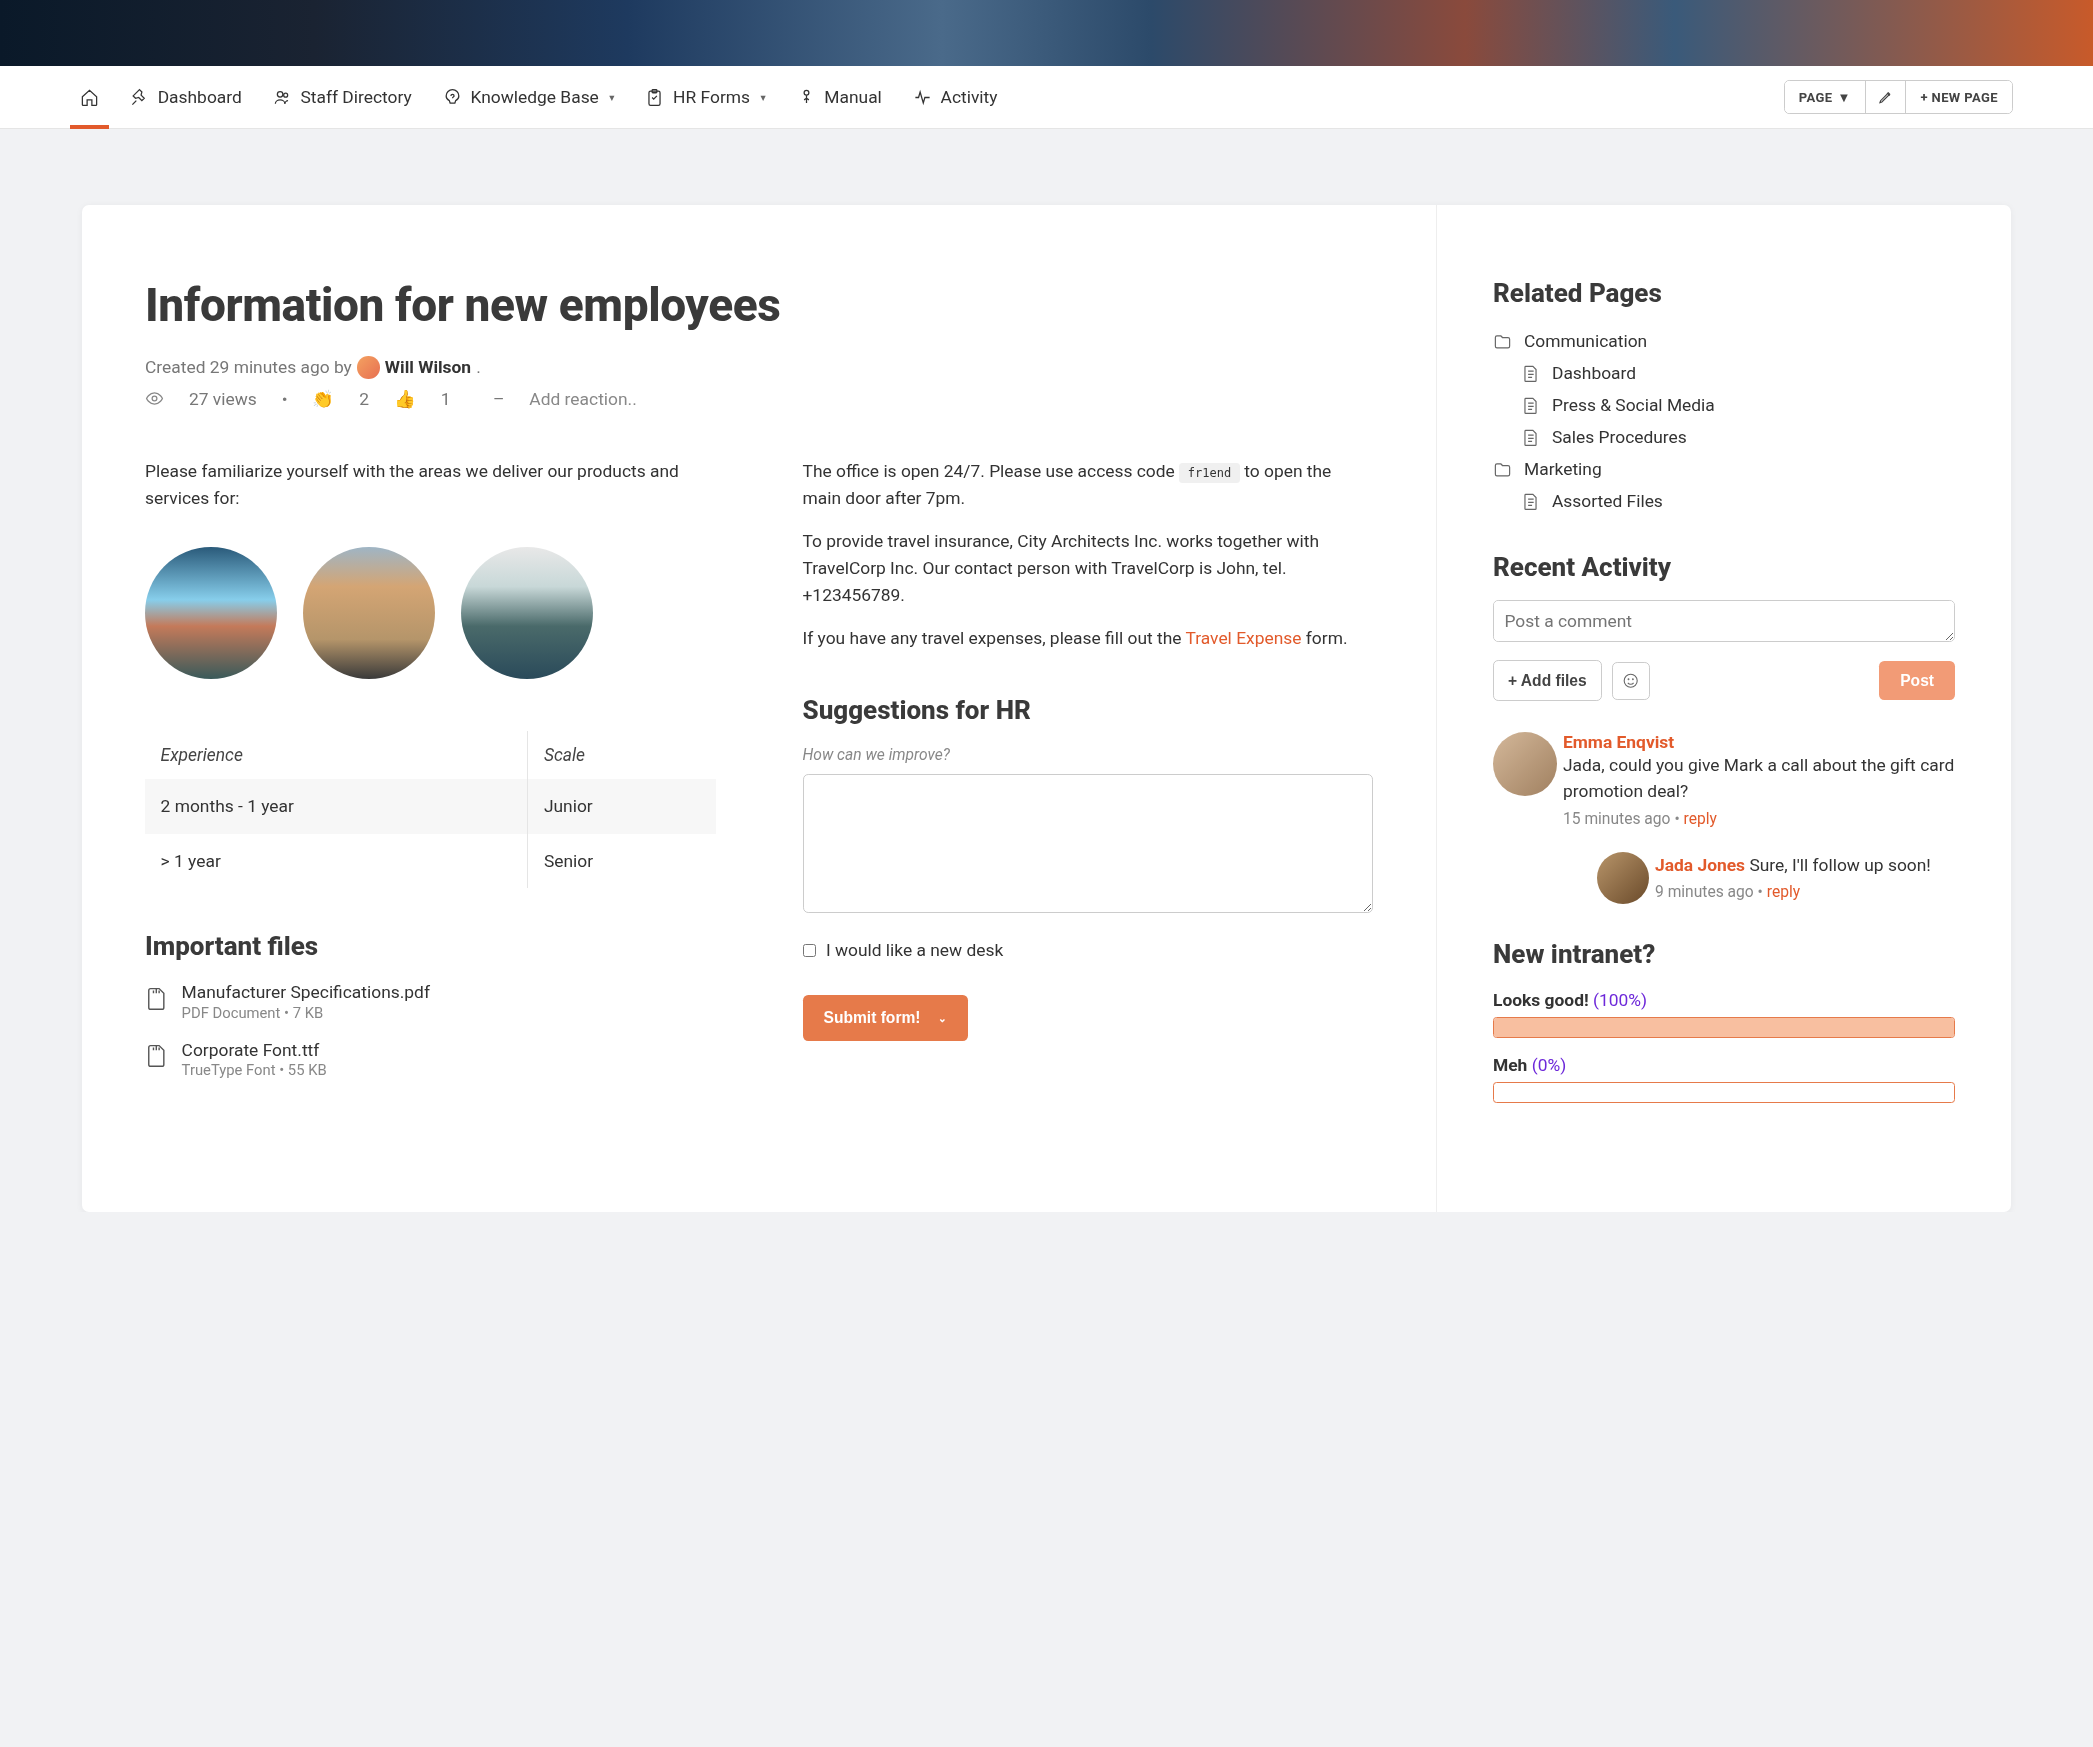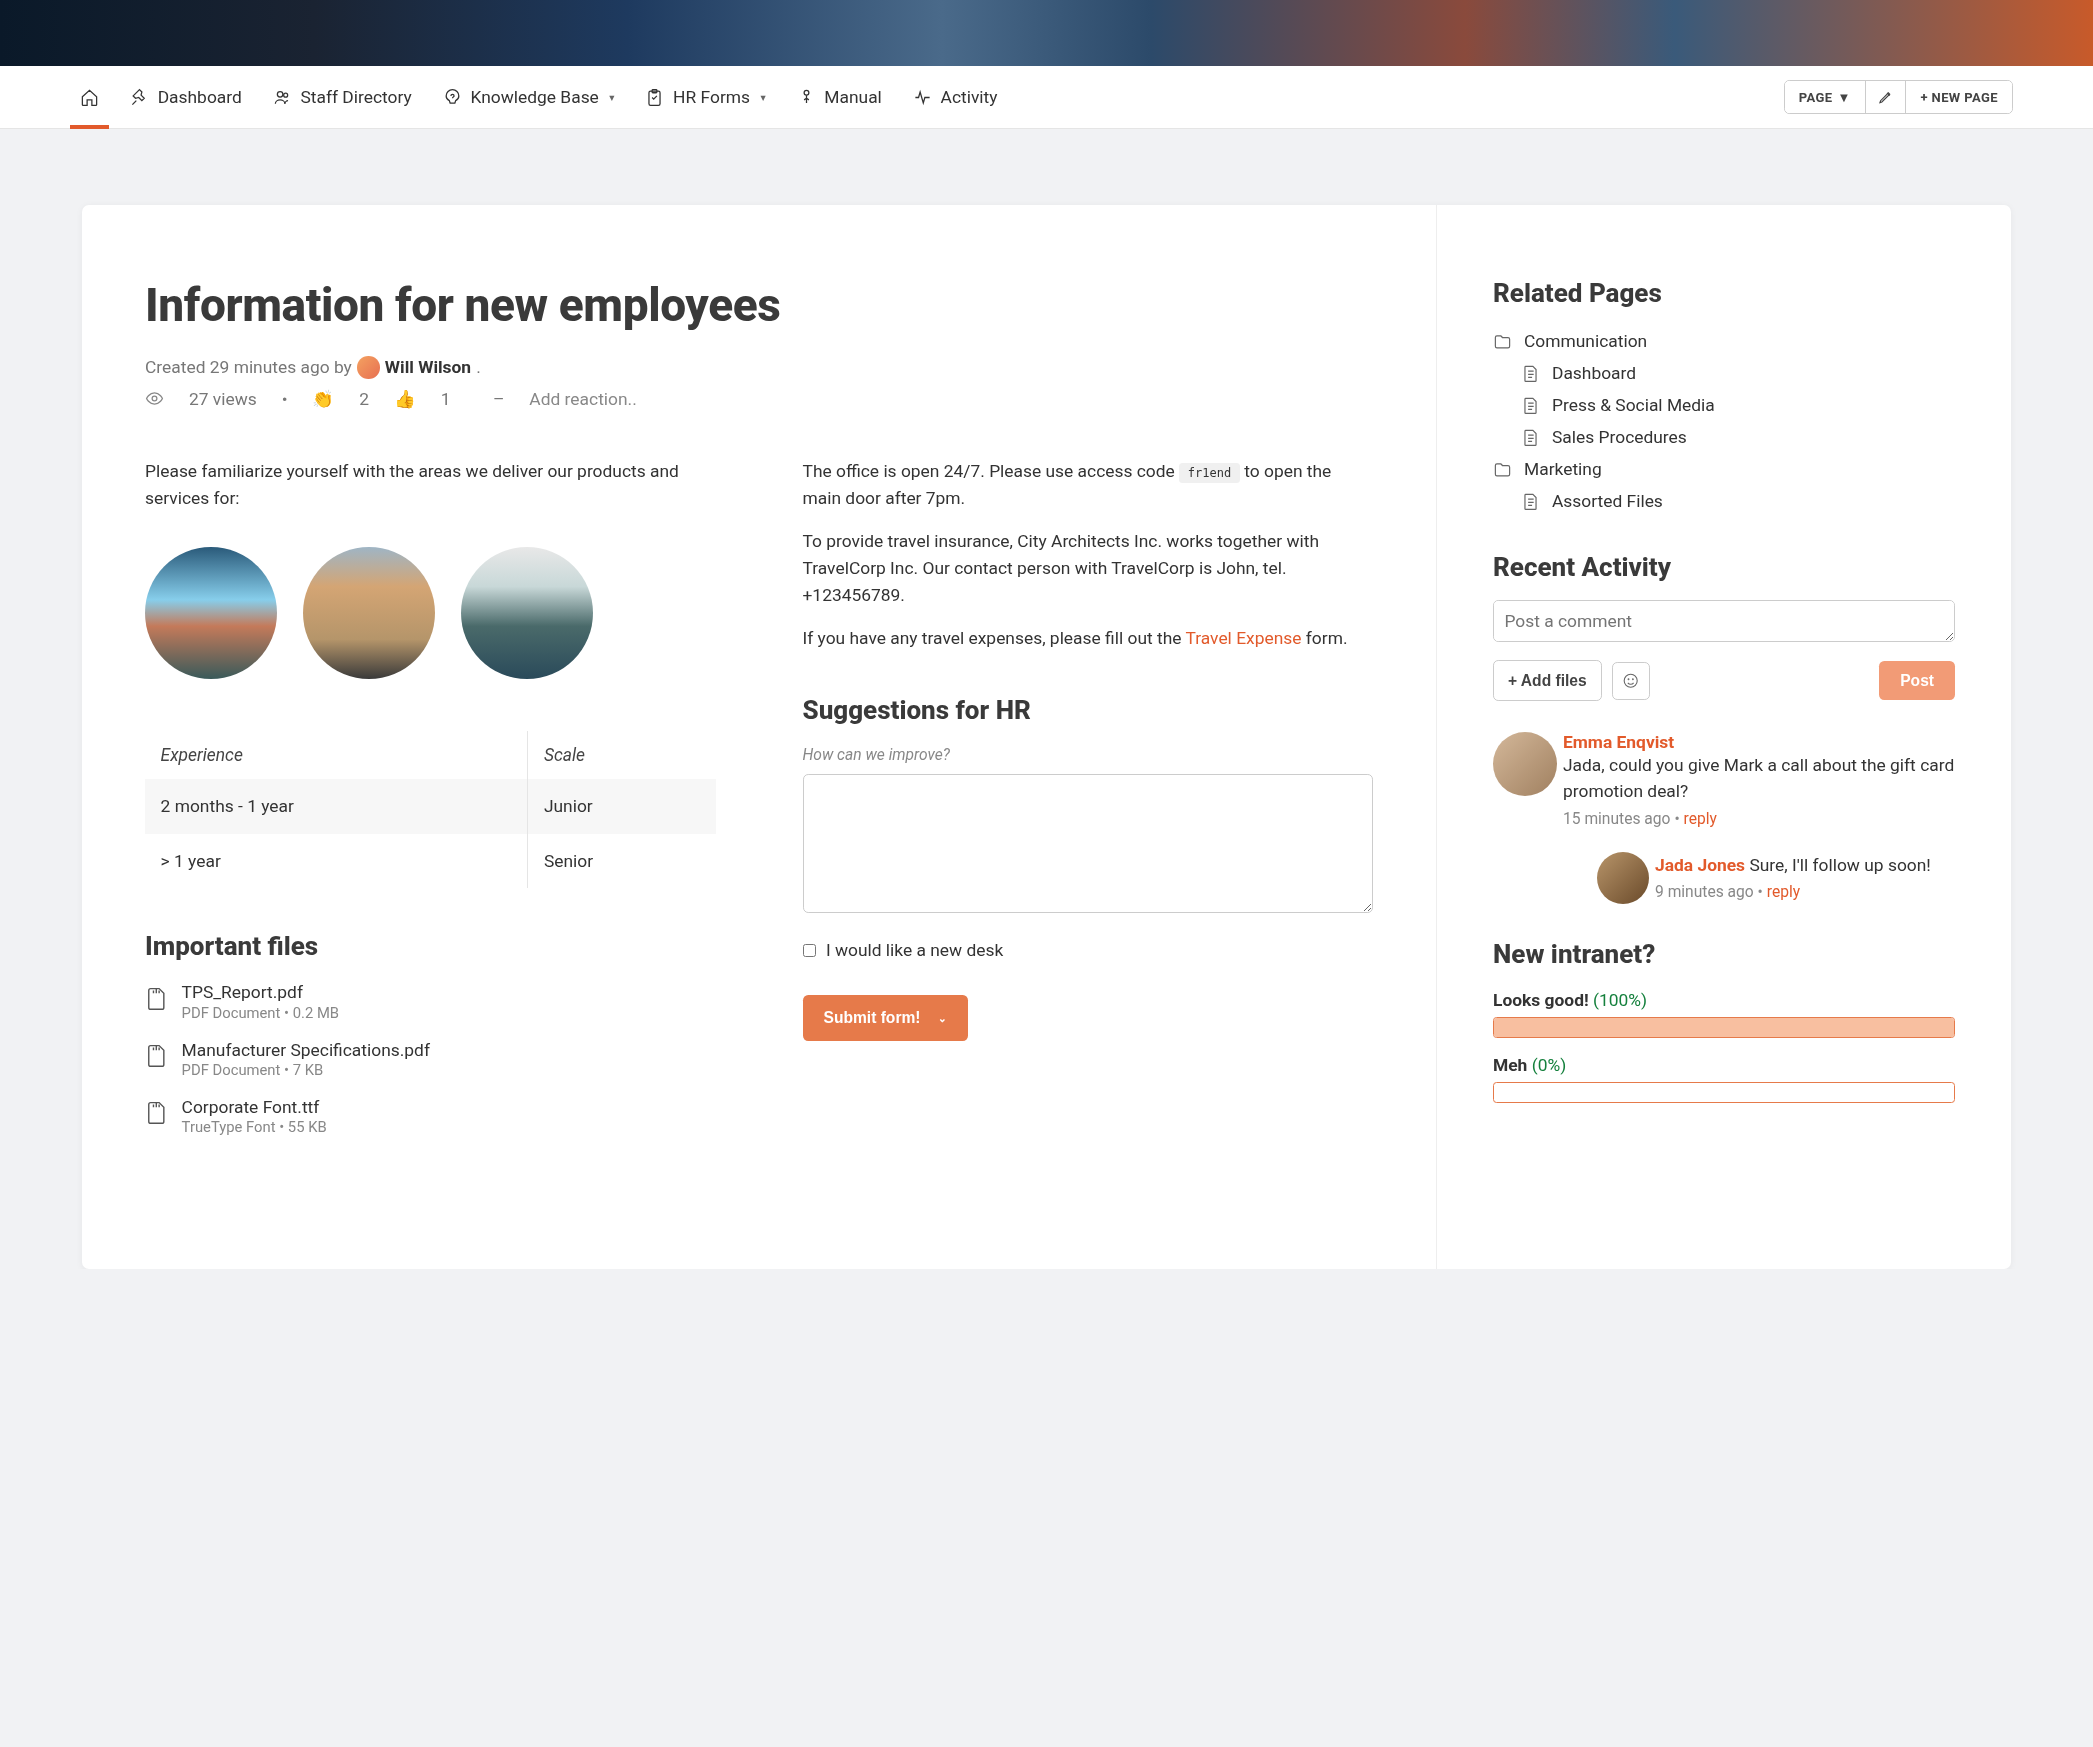--- a/index.html
+++ b/index.html
@@ -70,21 +70,21 @@
 .av2 { background: linear-gradient(135deg, #b8956a, #6a4a2a); }
 .comment-body { flex: 1; }
 .commenter { color: #e25a2b; font-weight: 700; font-size: 17.4px; }
 .comment-text { font-size: 17.4px; color: #333; line-height: 1.5; }
 .comment-meta { color: #888; font-size: 15.6px; margin-top: 5.2px; }
 .comment-meta .reply-link { color: #e25a2b; }
 .poll { margin-top: 35px; }
 .poll h2 { margin-bottom: 21px; }
 .poll-option { margin-bottom: 17.4px; }
 .poll-label { font-size: 17.4px; margin-bottom: 7px; }
-.poll-label .pct { color: #15803d; }
+.poll-label .pct { color: #6d28d9; }
 .poll-bar { height: 21px; border: 0.9px solid #e67a4a; border-radius: 3.5px; overflow: hidden; }
 .poll-fill { height: 100%; background: #f8bfa0; }
 </style>
 </head>
 <body>
 
 <div class="banner"></div>
 
 <div class="topbar">
   <div class="topbar-left">
@@ -210,30 +210,20 @@
           </tbody>
         </table>
         <h2>Important files</h2>
         <div id="files-list">
             <div class="file-item">
     <svg class="file-icon" viewBox="0 0 24 28" fill="none" stroke="#555" stroke-width="1.5">
                 <path d="M6 4h9l5 5v15a2 2 0 01-2 2H6a2 2 0 01-2-2V6a2 2 0 012-2z"></path>
                 <path d="M12 4v5m-3-3v3m6-3v3"></path>
               </svg>
     <div>
-      <div class="file-name">TPS_Report.pdf</div>
-      <div class="file-meta">PDF Document • 0.2 MB</div>
-    </div>
-            </div>
-            <div class="file-item">
-    <svg class="file-icon" viewBox="0 0 24 28" fill="none" stroke="#555" stroke-width="1.5">
-                <path d="M6 4h9l5 5v15a2 2 0 01-2 2H6a2 2 0 01-2-2V6a2 2 0 012-2z"></path>
-                <path d="M12 4v5m-3-3v3m6-3v3"></path>
-              </svg>
-    <div>
       <div class="file-name">Manufacturer Specifications.pdf</div>
       <div class="file-meta">PDF Document • 7 KB</div>
     </div>
             </div>
             <div class="file-item">
     <svg class="file-icon" viewBox="0 0 24 28" fill="none" stroke="#555" stroke-width="1.5">
                 <path d="M6 4h9l5 5v15a2 2 0 01-2 2H6a2 2 0 01-2-2V6a2 2 0 012-2z"></path>
                 <path d="M12 4v5m-3-3v3m6-3v3"></path>
               </svg>
     <div>

